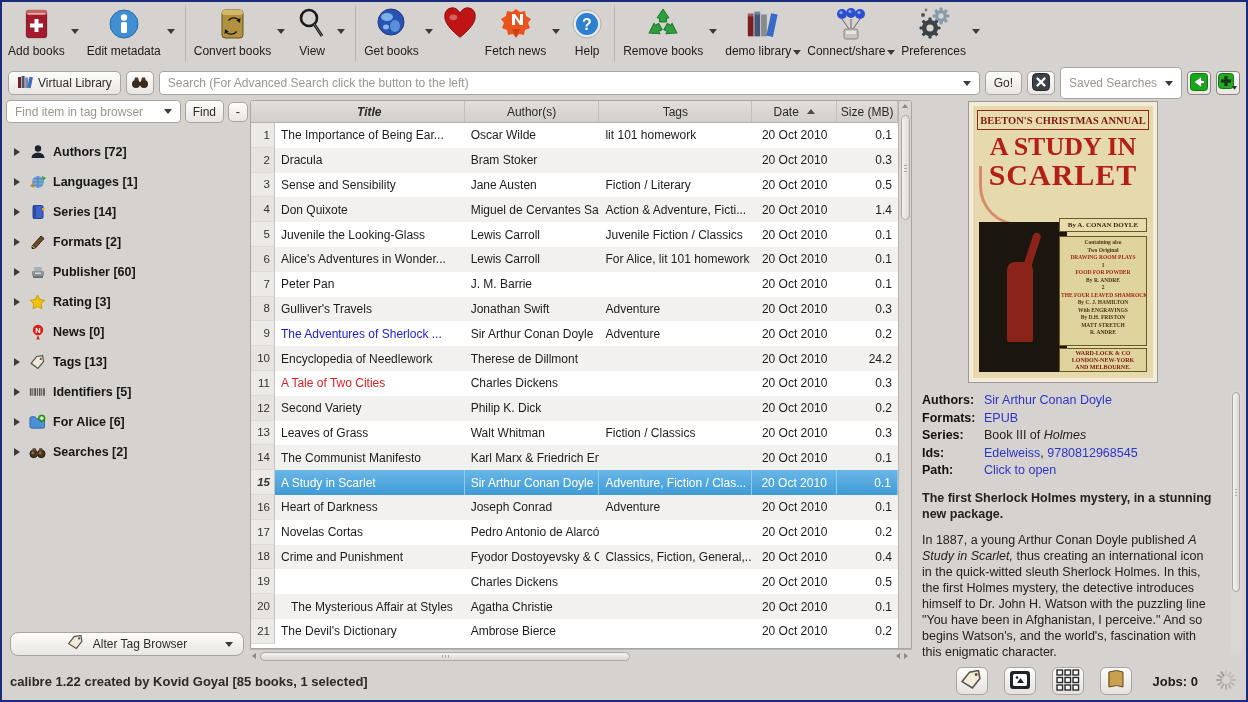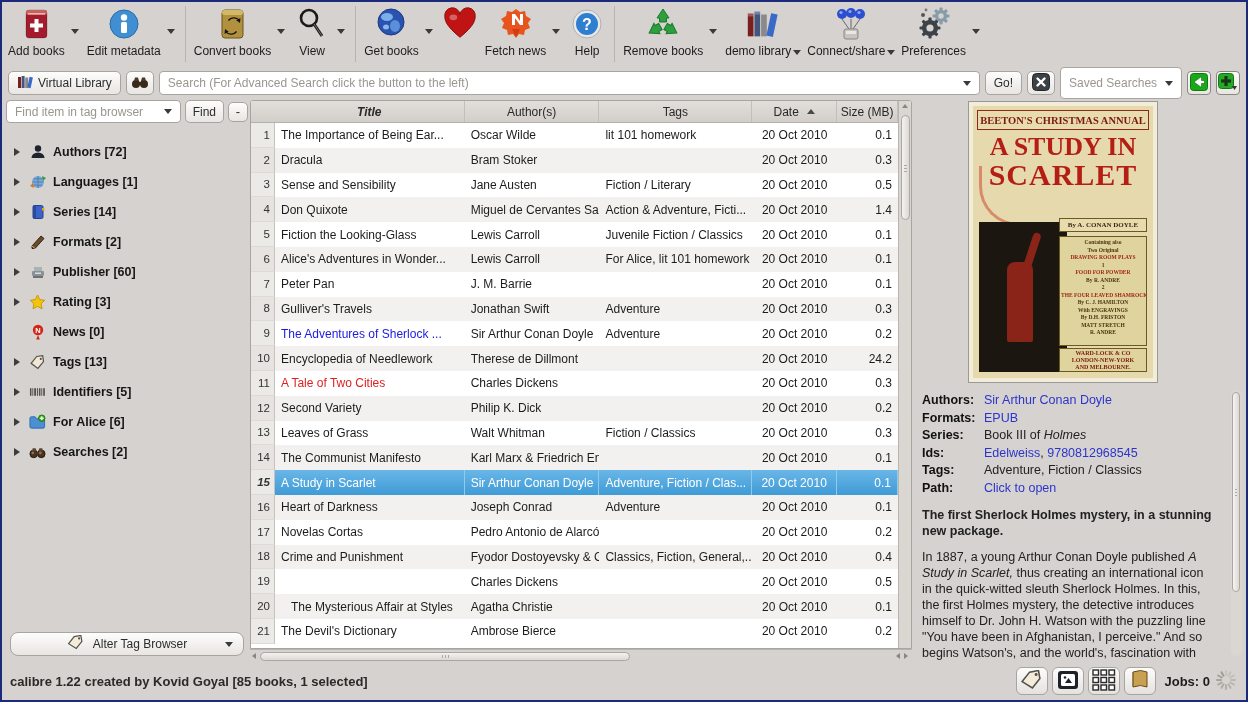--- a/index.html
+++ b/index.html
@@ -104,21 +104,21 @@
   .desc { margin-top:10px; padding-right:28px; font-size:12.5px; color:#222; overflow:hidden; flex:1; }
   .desc .p1 { font-weight:bold; margin-bottom:10px; line-height:16px; }
   .desc .p2 { line-height:16px; }
   .rp-scroll { position:absolute; right:4px; top:292px; bottom:6px; width:11px; background:#dad6d2; border-radius:5px; }
   .rp-thumb { position:absolute; top:2px; left:1px; width:8px; height:200px; background:linear-gradient(90deg,#f6f4f2,#dcd8d4); border:1px solid #aba7a2; border-radius:5px; }
   .rp-thumb .grip { position:absolute; top:50%; left:2px; right:2px; height:1px; background:#aaa; box-shadow:0 3px 0 #aaa,0 -3px 0 #aaa; }
 
   
   .status-bar { height:38px; display:flex; align-items:center; padding:0 8px; flex-shrink:0; justify-content:space-between; }
   .status-left { font-weight:bold; font-size:13px; color:#2a2a28; }
-  .status-right { display:flex; align-items:center; gap:4px; }
+  .status-right { display:flex; align-items:center; gap:16px; }
   .sb-btn { width:32px; height:28px; background:linear-gradient(#fdfdfc,#e4e1de); border:1px solid #a8a49f; border-radius:6px; display:flex; align-items:center; justify-content:center; }
   .jobs { font-weight:bold; font-size:13px; margin-left:4px; }
 </style>
 </head>
 <body>
 
 <div class="window">
 
   <div class="toolbar" id="toolbar">
       <div class="tb-wrap">
@@ -596,21 +596,21 @@
               <div class="brow alt">
                 <div class="bcell num-cell" style="width: 24px;">4</div>
                 <div class="bcell title-cell" style="width: 190px;">Don Quixote</div>
                 <div class="bcell auth-cell" style="width: 135px;">Miguel de Cervantes Saa...</div>
                 <div class="bcell tags-cell" style="width: 153px;">Action &amp; Adventure, Ficti...</div>
                 <div class="bcell date-cell" style="width: 85px;">20 Oct 2010</div>
                 <div class="bcell size-cell" style="width: 61px;">1.4</div>
               </div>
               <div class="brow">
                 <div class="bcell num-cell" style="width: 24px;">5</div>
-                <div class="bcell title-cell" style="width: 190px;">Fiction the Looking-Glass</div>
+                <div class="bcell title-cell" style="width: 190px;">Juvenile the Looking-Glass</div>
                 <div class="bcell auth-cell" style="width: 135px;">Lewis Carroll</div>
                 <div class="bcell tags-cell" style="width: 153px;">Juvenile Fiction / Classics</div>
                 <div class="bcell date-cell" style="width: 85px;">20 Oct 2010</div>
                 <div class="bcell size-cell" style="width: 61px;">0.1</div>
               </div>
               <div class="brow alt">
                 <div class="bcell num-cell" style="width: 24px;">6</div>
                 <div class="bcell title-cell" style="width: 190px;">Alice's Adventures in Wonder...</div>
                 <div class="bcell auth-cell" style="width: 135px;">Lewis Carroll</div>
                 <div class="bcell tags-cell" style="width: 153px;">For Alice, lit 101 homework</div>
@@ -804,24 +804,20 @@
             <div class="dlabel">Formats:</div>
             <div class="dval"><span class="lnk">EPUB</span></div>
           </div>
           <div class="drow">
             <div class="dlabel">Series:</div>
             <div class="dval"><span>Book III of </span><span style="font-style: italic;">Holmes</span></div>
           </div>
           <div class="drow">
             <div class="dlabel">Ids:</div>
             <div class="dval"><span class="lnk">Edelweiss</span><span>, </span><span class="lnk">9780812968545</span></div>
-          </div>
-          <div class="drow">
-            <div class="dlabel">Tags:</div>
-            <div class="dval"><span>Adventure, Fiction / Classics</span></div>
           </div>
           <div class="drow">
             <div class="dlabel">Path:</div>
             <div class="dval"><span class="lnk">Click to open</span></div>
           </div>
         </div>
       <div class="desc">
         <div class="p1">The first Sherlock Holmes mystery, in a stunning new package.</div>
         <div class="p2" id="desc-body"><span>In 1887, a young Arthur Conan Doyle published </span><span style="font-style: italic;">A Study in Scarlet,</span><span> thus creating an international icon in the quick-witted sleuth Sherlock Holmes. In this, the first Holmes mystery, the detective introduces himself to Dr. John H. Watson with the puzzling line "You have been in Afghanistan, I perceive." And so begins Watson's, and the world's, fascination with this enigmatic character.</span></div>
       </div>

